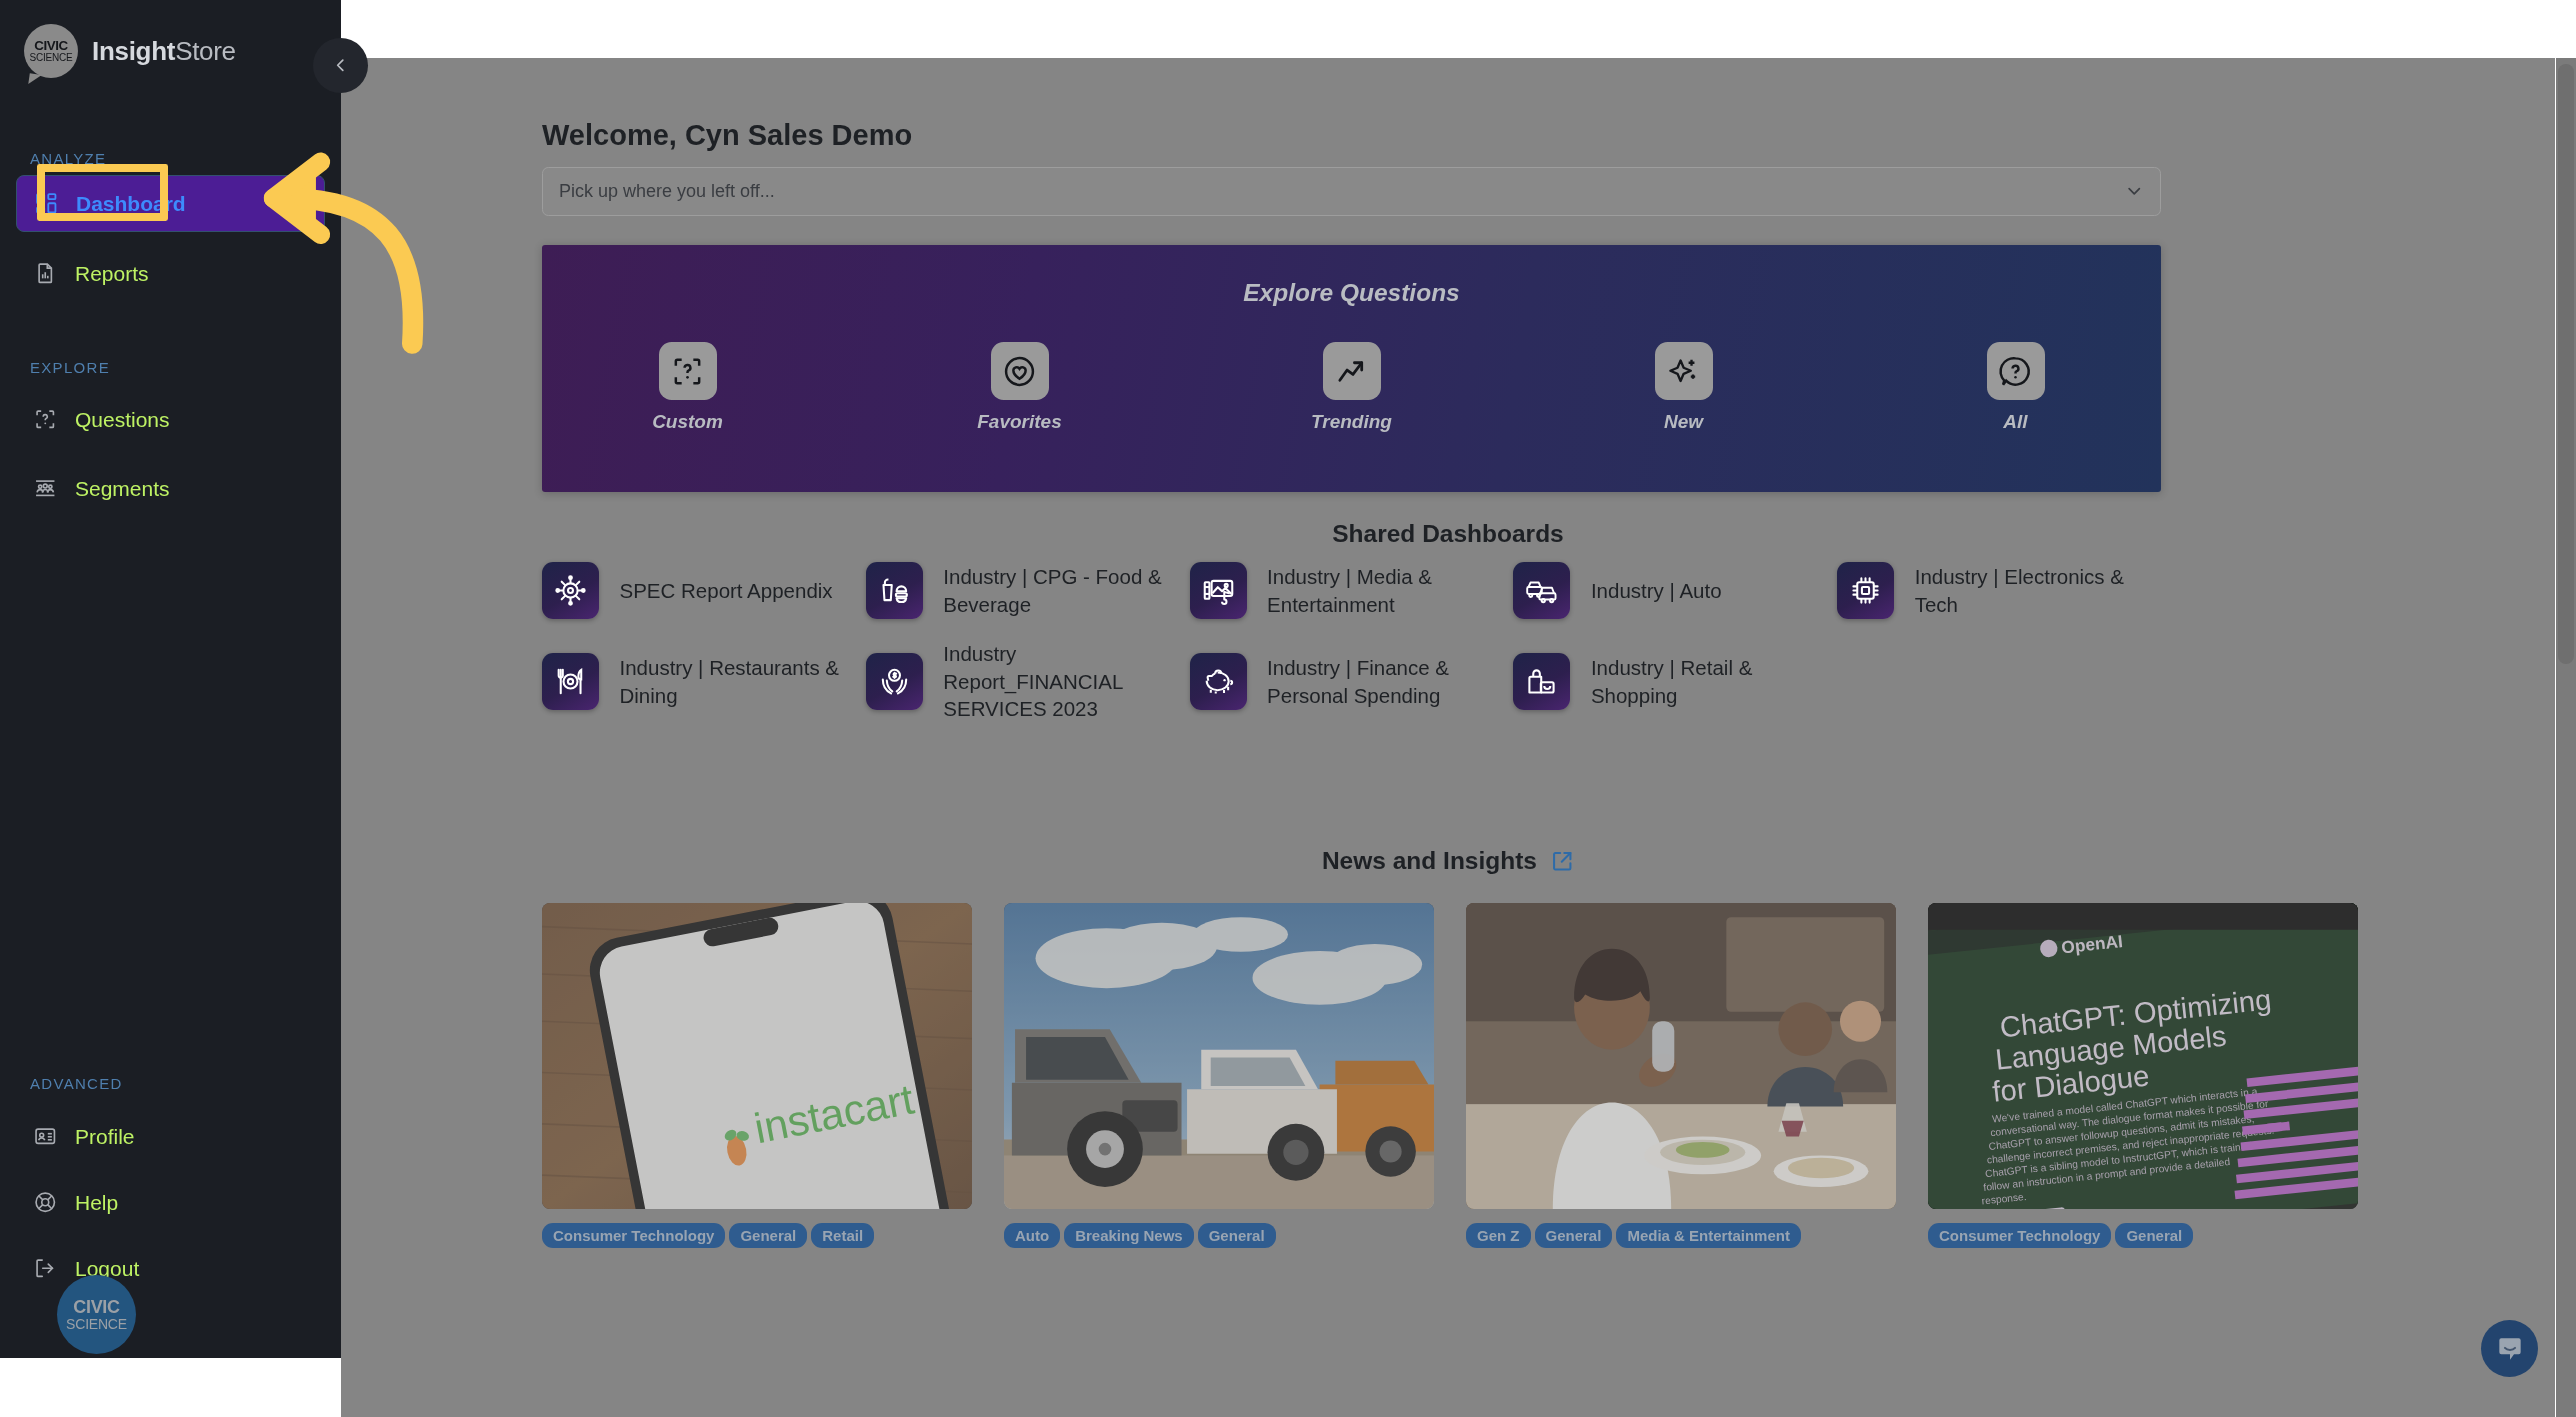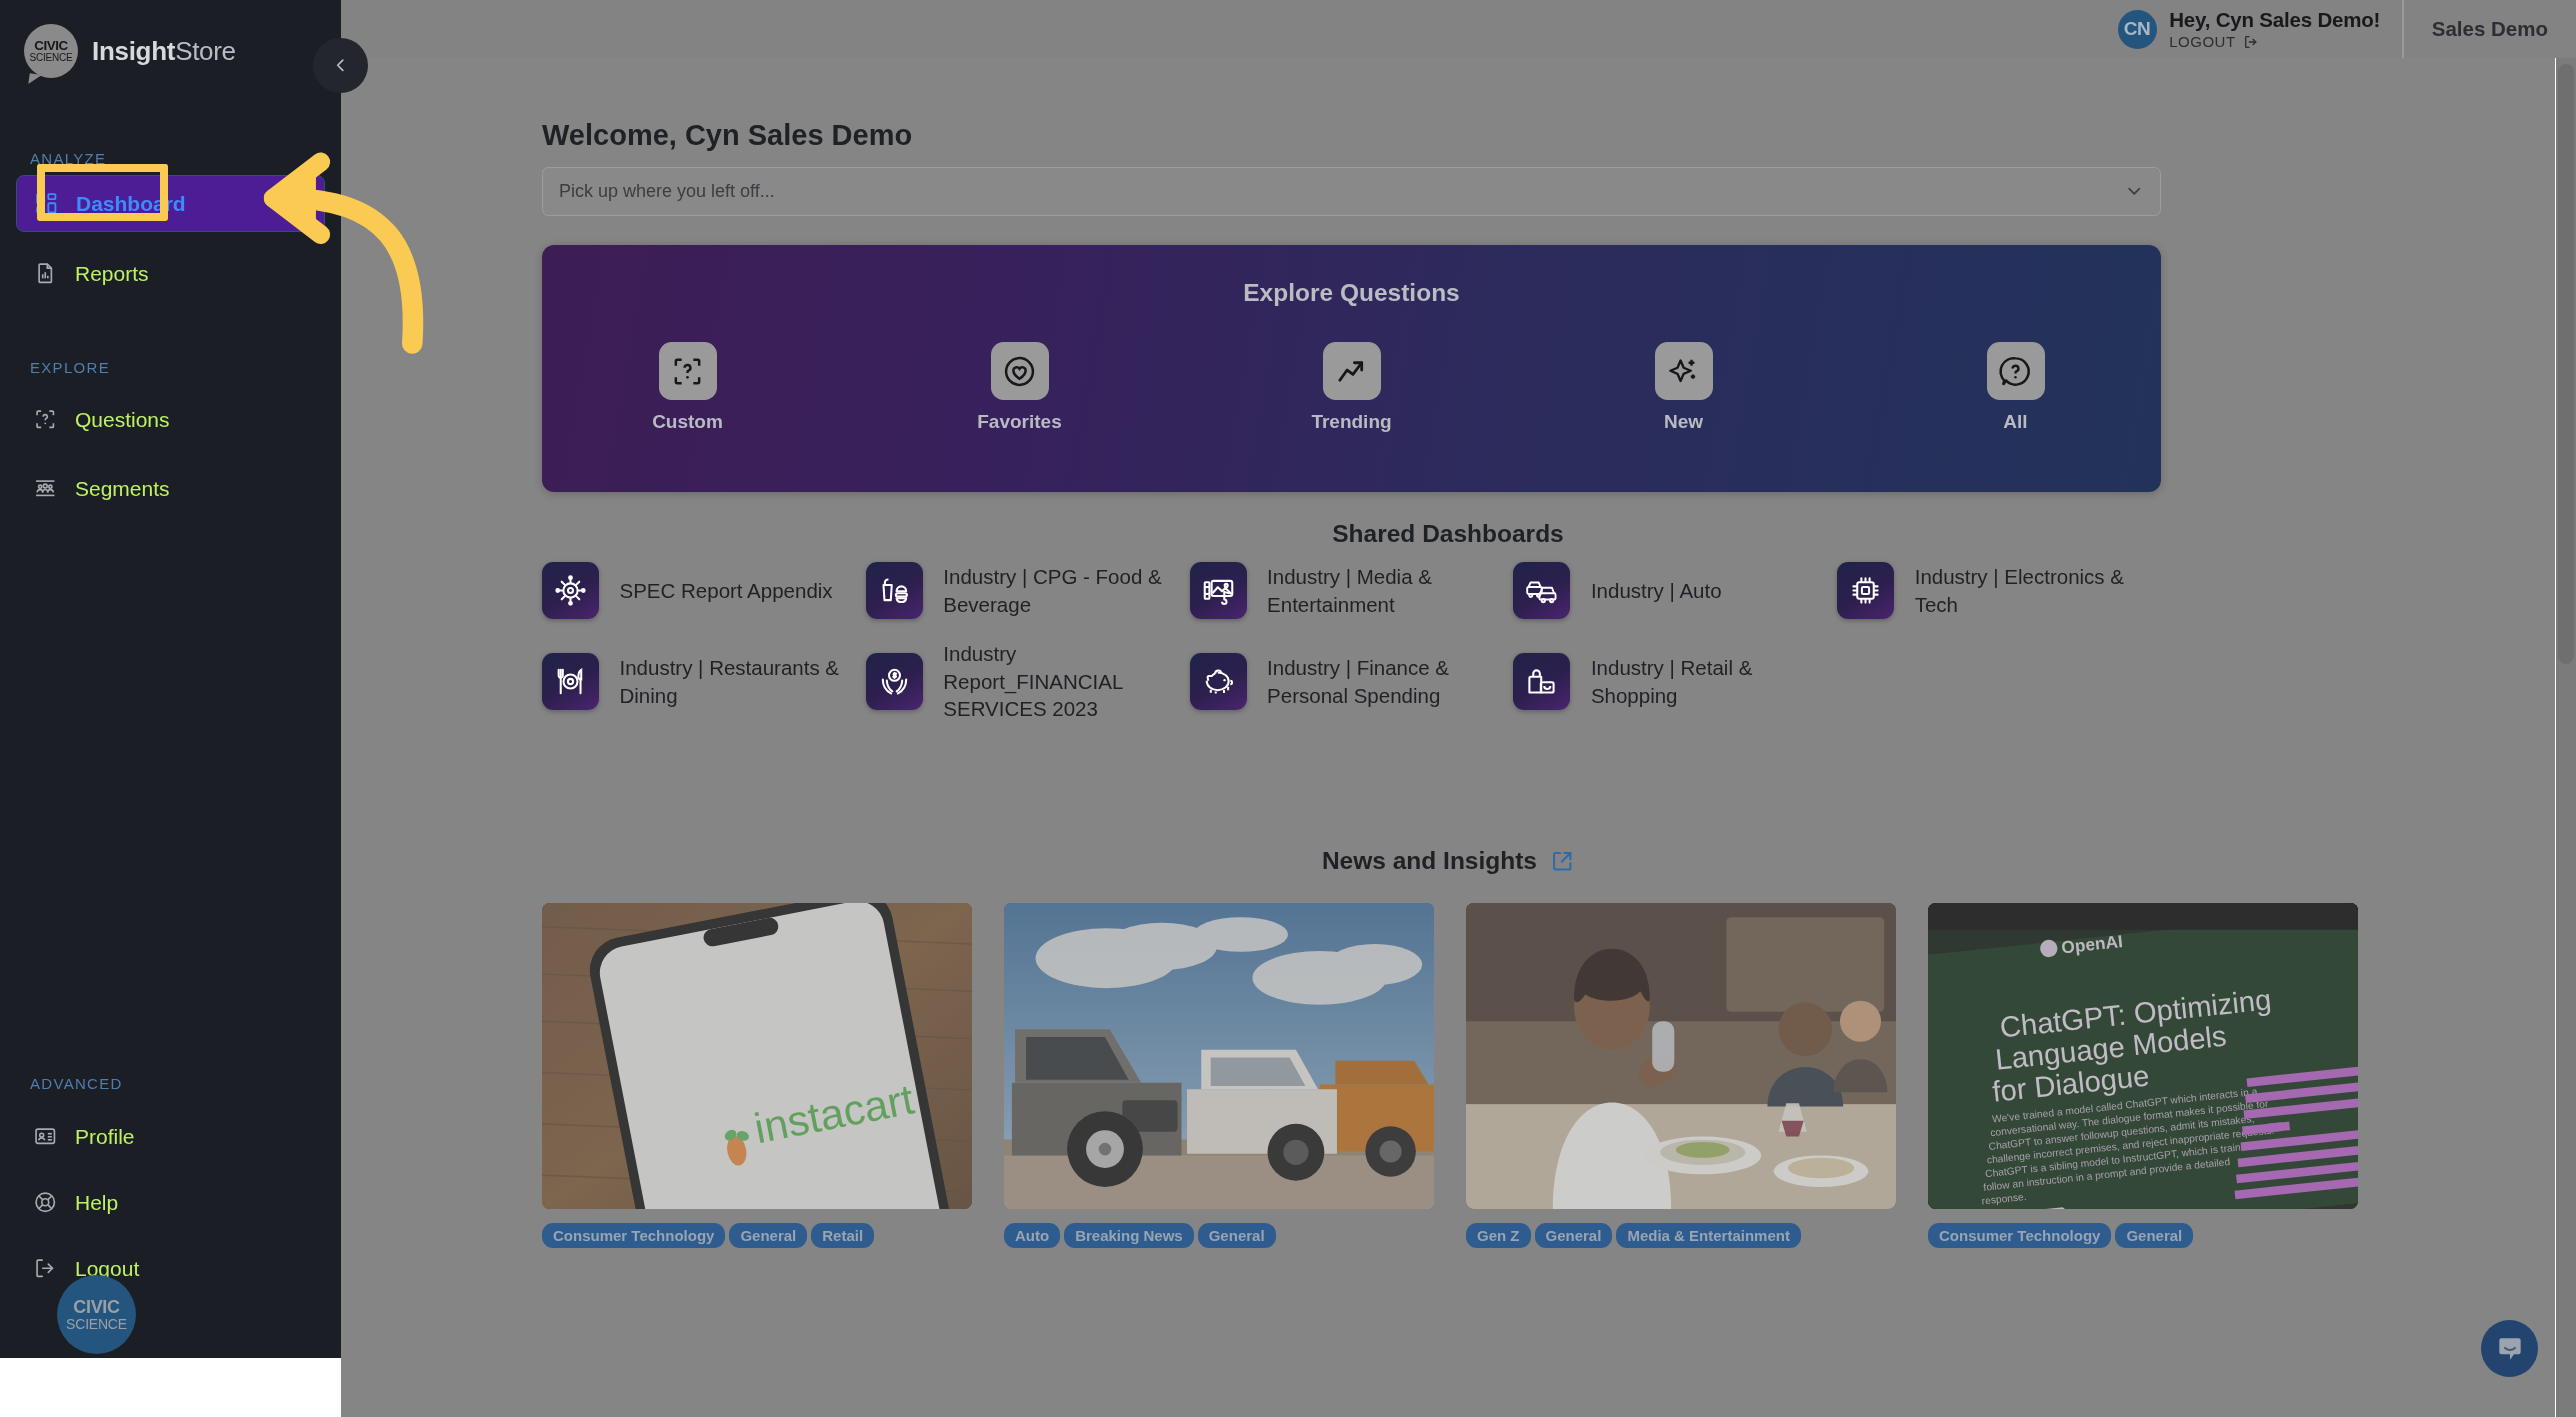--- a/index.html
+++ b/index.html
@@ -112,23 +112,24 @@
     display: flex; align-items: center; justify-content: space-between;
     padding: 0 16px; cursor: pointer;
   }
   .pickup-text { font-size: 18px; color: #3a3d42; }
   .pickup svg { width: 20.5px; height: 20.5px; }
 
   
   .explore {
     position: absolute; left: 201px; top: 187px;
     width: 1619px; height: 247px;
-    border-radius: 12px;
+    border-radius: 3px;
     background: linear-gradient(100deg, #3e1d55 0%, #37215c 30%, #2c2b5c 60%, #22335b 100%);
     box-shadow: 0 1.6px 8px rgba(0,0,0,.2);
+    font-style: italic;
   }
   .explore-title { text-align: center; margin-top: 34px; font-size: 24.5px; font-weight: 700; color: #b9bcc2; }
   .explore-row { display: flex; justify-content: center; gap: 237px; margin-top: 35px; }
   .explore-item { display: flex; flex-direction: column; align-items: center; gap: 11px; cursor: pointer; width: 95px; }
   .explore-ic {
     width: 58px; height: 58px; border-radius: 12.6px;
     background: #9a9a9a; display: flex; align-items: center; justify-content: center;
   }
   .explore-ic svg { width: 35px; height: 35px; }
   .explore-label { font-size: 19px; font-weight: 700; color: #b8bbc1; }
@@ -307,38 +308,20 @@
       </span>
       <span class="nav-label">Logout</span>
     </div>
 
     <div class="sidebar-badge">
       <div class="sb1">CIVIC</div>
       <div class="sb2">SCIENCE</div>
     </div>
   </div>
 
-  <div class="topbar">
-    <div class="user-block">
-      <div class="avatar">CN</div>
-      <div class="user-lines">
-        <div class="user-hey">Hey, Cyn Sales Demo!</div>
-        <div class="user-logout">
-          <span>LOGOUT</span>
-          <svg viewBox="0 0 24 24" fill="none" stroke="#2b2e33" stroke-width="2" stroke-linecap="round">
-              <path d="M9 4H5a1 1 0 0 0-1 1v14a1 1 0 0 0 1 1h4"></path>
-              <polyline points="15 8 19 12 15 16"></polyline>
-              <line x1="19" y1="12" x2="9.5" y2="12"></line>
-            </svg>
-        </div>
-      </div>
-    </div>
-    <div class="org-divider"></div>
-    <div class="org-name">Sales Demo</div>
-  </div>
 
   <div class="main">
     <div class="content">
 
       <div class="welcome">Welcome, Cyn Sales Demo</div>
 
       <div class="pickup">
         <span class="pickup-text">Pick up where you left off...</span>
         <svg viewBox="0 0 24 24" fill="none" stroke="#3a3d42" stroke-width="2" stroke-linecap="round" stroke-linejoin="round">
             <polyline points="6 9 12 15 18 9"></polyline>

